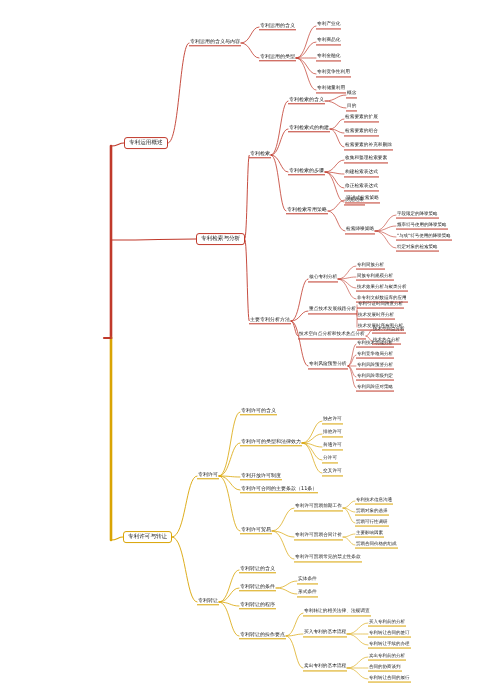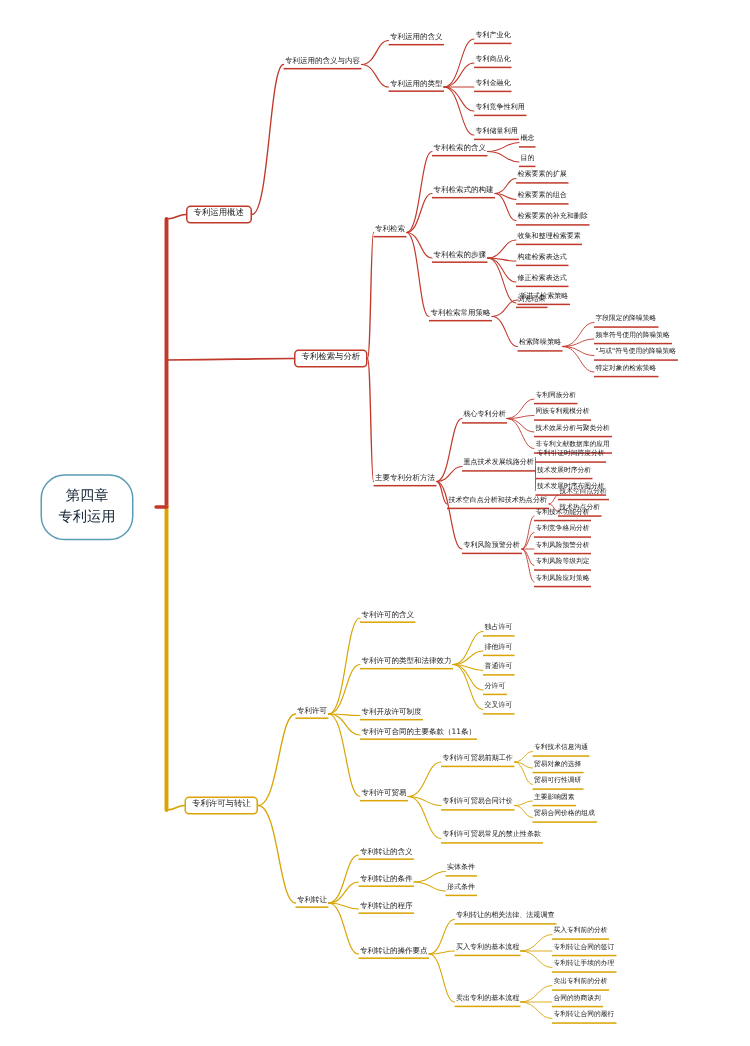--- a/index.html
+++ b/index.html
@@ -111,24 +111,20 @@
       <path d="M347,634 C358.55,634 358.55,634 368,634" stroke="#d9a404" stroke-width="0.6" fill="none" stroke-linecap="round"></path>
       <path d="M347,634 C358.55,634 358.55,645 368,645" stroke="#d9a404" stroke-width="0.6" fill="none" stroke-linecap="round"></path>
       <path d="M347,668 C358.55,668 358.55,657 368,657" stroke="#d9a404" stroke-width="0.6" fill="none" stroke-linecap="round"></path>
       <path d="M347,668 C358.55,668 358.55,668 368,668" stroke="#d9a404" stroke-width="0.6" fill="none" stroke-linecap="round"></path>
       <path d="M347,668 C358.55,668 358.55,679 368,679" stroke="#d9a404" stroke-width="0.6" fill="none" stroke-linecap="round"></path>
       <path d="M111,146 C118.15,146 118.15,143 124,143" stroke="#c0392b" stroke-width="1.1" fill="none" stroke-linecap="round"></path>
       <path d="M111,240 C157.75,240 157.75,239 196,239" stroke="#c0392b" stroke-width="1.1" fill="none" stroke-linecap="round"></path>
       <path d="M111,540 C117.6,540 117.6,537 123,537" stroke="#d9a404" stroke-width="1.1" fill="none" stroke-linecap="round"></path>
     </svg>
 
-  <div class="node root" id="root-node" style="left:27px;top:338px;">
-    <div>第四章</div>
-    <div>专利运用</div>
-  </div>
 
   <div class="node lvl2" style="left:124px;top:143px;">专利运用概述</div>
 
   <div class="node lvl3 ul" style="left:189px;top:43px;">专利运用的含义与内容</div>
 
   <div class="node lvl3 ul" style="left:259px;top:27px;">专利运用的含义</div>
   <div class="node lvl3 ul" style="left:259px;top:58px;">专利运用的类型</div>
 
   <div class="node lvl4 ul" style="left:316px;top:26px;">专利产业化</div>
   <div class="node lvl4 ul" style="left:316px;top:42px;">专利商品化</div>

